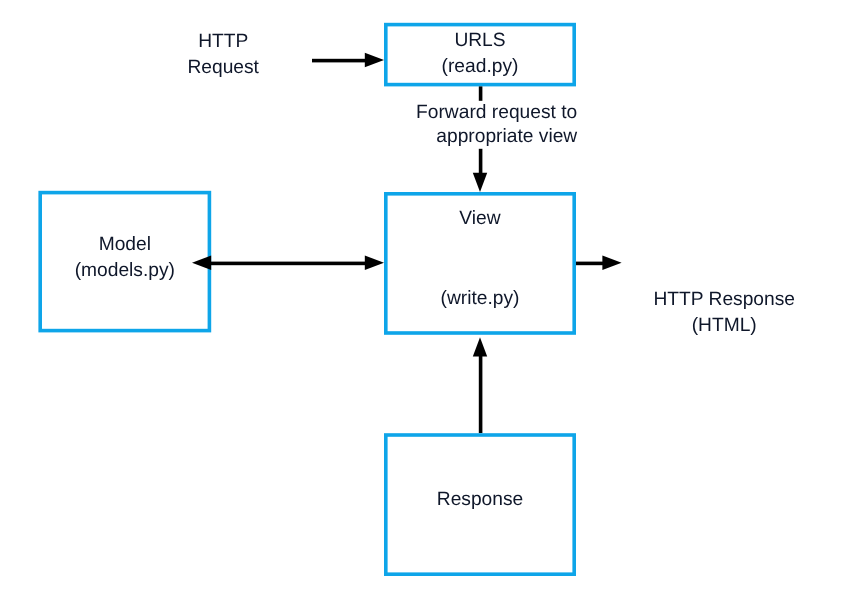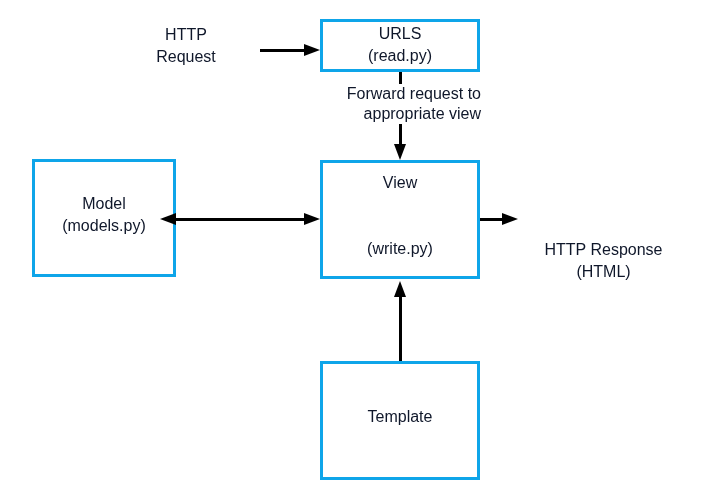--- a/index.html
+++ b/index.html
@@ -134,16 +134,16 @@
   </div>
 
   <div class="shaft" id="shaft-response"></div>
   <div class="head head-right" id="head-response"></div>
   <div class="lbl" id="lbl-http-response">HTTP Response (HTML)</div>
 
   <div class="head head-up" id="head-template-view"></div>
   <div class="shaft" id="shaft-template-view"></div>
 
   <div class="box" id="box-template">
-    <div class="line1">Template</div>
+    <div class="line1">Response</div>
   </div>
 
 </div>
 
 </body></html>

